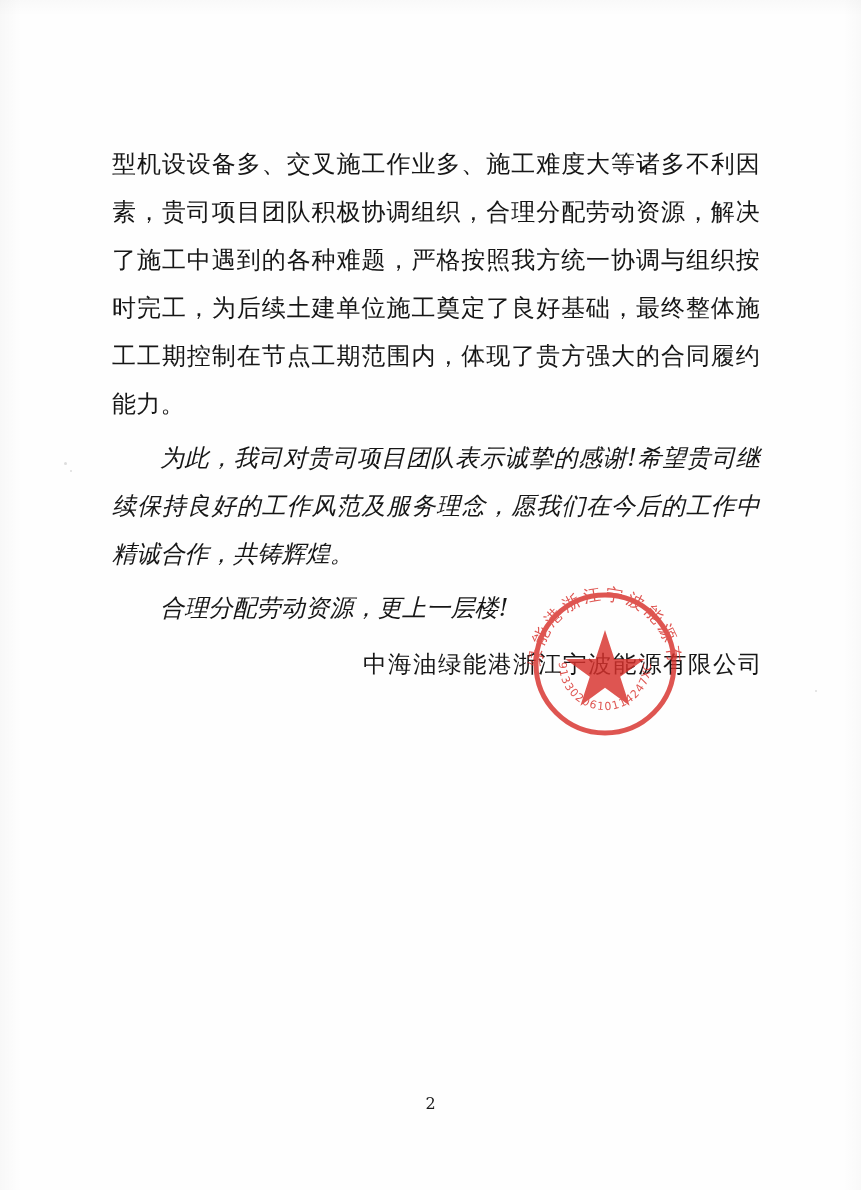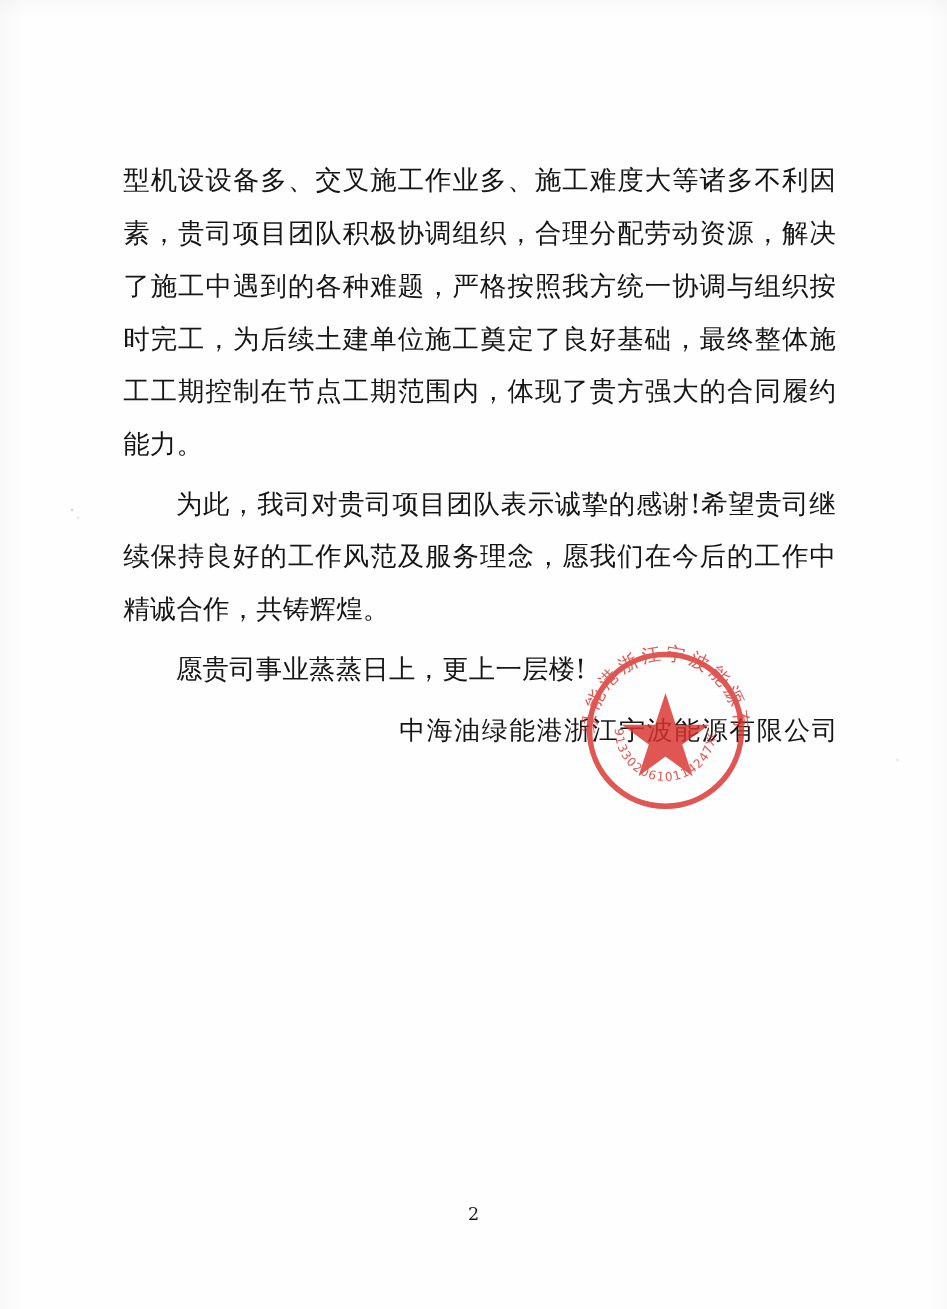--- a/index.html
+++ b/index.html
@@ -48,20 +48,21 @@
     font-size: 24px;
     line-height: 48px;
     letter-spacing: 0.2px;
     text-align: justify;
     text-justify: inter-ideograph;
     color: #161616;
     font-family: "DejaVu Serif", "Liberation Serif", serif;
   }
   p.indent {
     text-indent: 2em;
+    font-style: italic;
   }
   .signature-block {
     position: absolute;
     right: 98px;
     top: 640px;
     width: 420px;
     text-align: right;
   }
   .sign-line {
     font-size: 23.5px;
@@ -103,21 +104,21 @@
 <div class="page">
 
   <div class="scan-tint"></div>
   <div class="speck" style="left:64px; top:462px; width:3px; height:3px;"></div>
   <div class="speck" style="left:70px; top:470px; width:2px; height:2px;"></div>
   <div class="speck" style="left:815px; top:690px; width:2px; height:2px;"></div>
 
   <div class="body-area">
     <p class="para">型机设设备多、交叉施工作业多、施工难度大等诸多不利因素，贵司项目团队积极协调组织，合理分配劳动资源，解决了施工中遇到的各种难题，严格按照我方统一协调与组织按时完工，为后续土建单位施工奠定了良好基础，最终整体施工工期控制在节点工期范围内，体现了贵方强大的合同履约能力。</p>
     <p class="para indent">为此，我司对贵司项目团队表示诚挚的感谢!希望贵司继续保持良好的工作风范及服务理念，愿我们在今后的工作中精诚合作，共铸辉煌。</p>
-    <p class="para indent">愿贵司事业蒸蒸日上，更上一层楼!</p>
+    <p class="para indent">合理分配劳动资源，更上一层楼!</p>
   </div>
 
   <div class="signature-block">
     <div class="sign-line">中海油绿能港浙江宁波能源有限公司</div>
   </div>
 
   <div class="seal">
     <svg width="172" height="172" viewBox="0 0 172 172" xmlns="http://www.w3.org/2000/svg">
       <defs>
         <path id="sealArcTop" d="M 22,86 A 64,64 0 0 1 150,86" fill="none"></path>

